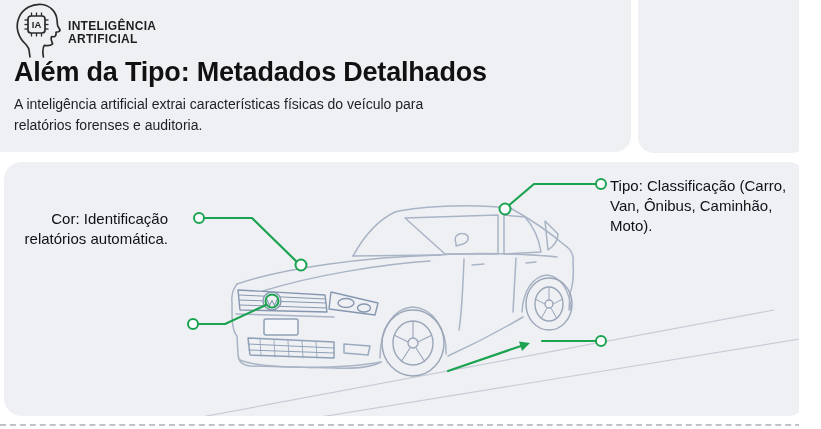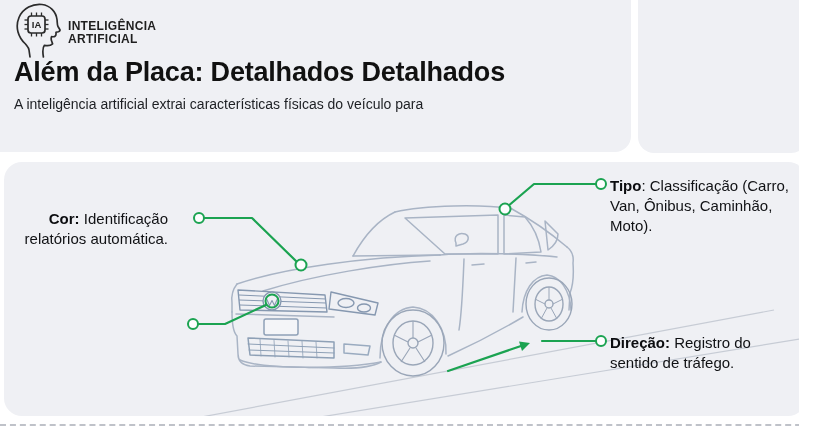--- a/index.html
+++ b/index.html
@@ -11,21 +11,21 @@
   .card{position:absolute;background:#eff0f4;border-radius:16px;}
   #card-title{left:-18px;top:-18px;width:649px;height:170px;}
   #card-topright{left:638px;top:-18px;width:169px;height:171px;}
   #card-main{left:4px;top:162px;width:802px;height:254px;border-radius:18px;overflow:hidden;}
   #logo-icon{position:absolute;left:13px;top:2px;}
   #brand{position:absolute;left:68px;top:11px;font-size:12px;line-height:13px;
          font-weight:bold;color:#1f1f1f;letter-spacing:.3px;margin-top:9px;}
   #page-title{position:absolute;left:14px;top:57px;font-size:27px;font-weight:bold;color:#111;letter-spacing:-.2px;}
   #page-subtitle{position:absolute;left:14px;top:94px;font-size:14px;line-height:21px;color:#1d1f23;}
   .callout{position:absolute;font-size:15px;line-height:20px;color:#101114;}
-  .callout b{font-weight:bold;color:#0c0d10;}
+  .callout b{font-weight:normal;color:#0c0d10;}
   #callout-cor{right:631px;top:209px;width:178px;text-align:right;}
   #callout-marca{right:636px;top:315px;width:180px;text-align:right;}
   #callout-tipo{left:610px;top:176px;width:200px;text-align:left;}
   #callout-direcao{left:610px;top:333px;width:170px;text-align:left;}
   #bottom-divider{position:absolute;left:0;top:424px;width:821px;height:0;
                   border-top:2px dashed #bfc2c9;}
   svg{display:block;}
 </style>
 </head>
 <body>
@@ -56,23 +56,24 @@
         <line x1="32" y1="27" x2="35.5" y2="27"></line>
     </g>
     <text x="23.5" y="26" text-anchor="middle" font-family="Liberation Sans, sans-serif" font-size="9.5" font-weight="bold" fill="#222">IA</text>
   </svg>
 
   <div id="brand">
     <div>INTELIGÊNCIA</div>
     <div>ARTIFICIAL</div>
   </div>
 
-  <div id="page-title">Além da Placa: Detalhados Detalhados</div>
+  <div id="page-title">Além da Tipo: Metadados Detalhados</div>
   <div id="page-subtitle">
     <div>A inteligência artificial extrai características físicas do veículo para</div>
+    <div>relatórios forenses e auditoria.</div>
   </div>
 
   <div class="card" id="card-main">
     <svg width="802" height="254" viewBox="0 0 802 254">
 
       <g stroke="#c7ccd5" stroke-width="1.2">
         <line x1="160" y1="262" x2="770" y2="148"></line>
         <line x1="298" y1="258" x2="802" y2="176"></line>
       </g>
 
@@ -159,18 +160,15 @@
       </g>
     </svg>
   </div>
 
   <div class="callout" id="callout-cor">
     <b>Cor:</b><span> Identificação relatórios automática.</span>
   </div>
   <div class="callout" id="callout-tipo">
     <b>Tipo</b><span>: Classificação (Carro, Van, Ônibus, Caminhão, Moto).</span>
   </div>
-  <div class="callout" id="callout-direcao">
-    <b>Direção:</b><span> Registro do sentido de tráfego.</span>
-  </div>
 
   <div id="bottom-divider"></div>
 </div>
 
 </body></html>

